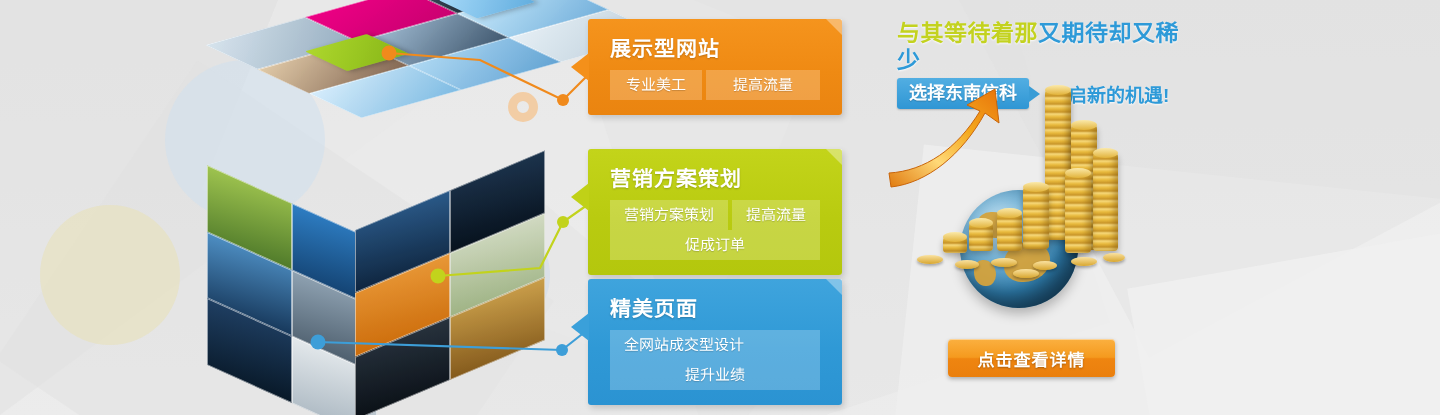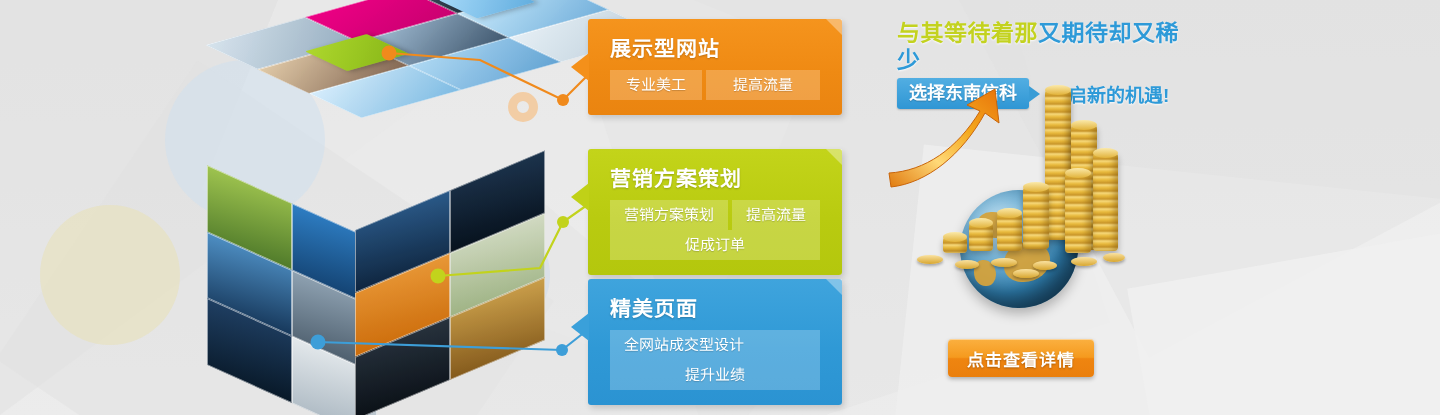--- a/index.html
+++ b/index.html
@@ -180,21 +180,21 @@
   }
   .coin-stack::before{content:"";position:absolute;left:0;right:0;top:-5px;height:10px;
     border-radius:50%;background:linear-gradient(180deg,#fbe9a9,#e2b33b);}
   .coin-loose{position:absolute;height:9px;border-radius:50%;
     background:linear-gradient(180deg,#fae2a0,#d8a62f);
     box-shadow:0 2px 3px rgba(0,0,0,.3);}
   .arrow-svg{position:absolute;left:-8px;top:-12px;}
 
   
   .cta{
-    position:absolute;left:948px;top:339px;width:146px;height:38px;
+    position:absolute;left:948px;top:339px;width:167px;height:38px;
     border:none;border-radius:4px;cursor:pointer;
     background:linear-gradient(180deg,#fbb040 0%,#f59a1e 48%,#ef8510 52%,#ea7f0d 100%);
     box-shadow:0 2px 4px rgba(0,0,0,.28),inset 0 1px 0 rgba(255,255,255,.45);
     color:#fff;font-size:17px;font-weight:bold;letter-spacing:1px;
     text-shadow:0 1px 2px rgba(0,0,0,.3);
     font-family:"Liberation Sans","DejaVu Sans",sans-serif;
   }
 </style>
 </head>
 <body>

